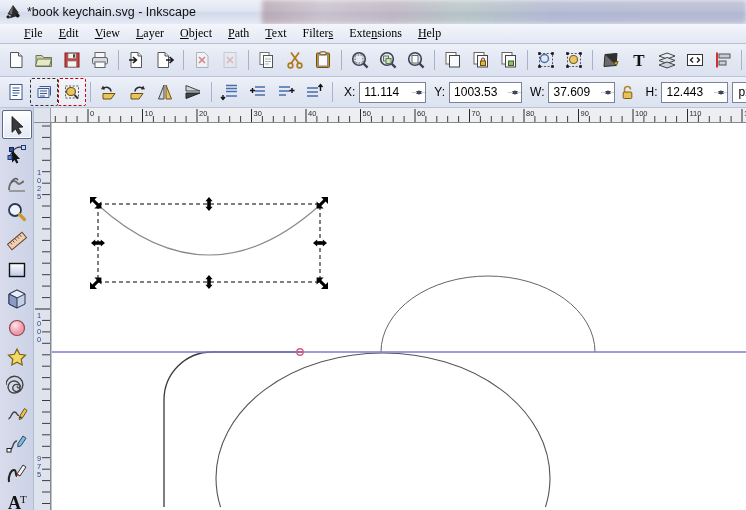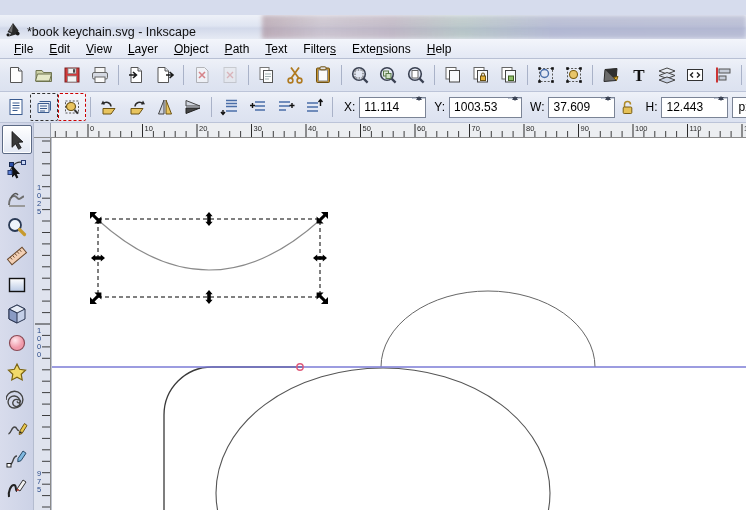--- a/index.html
+++ b/index.html
@@ -21,23 +21,22 @@
     background: #d6dced;
   }
 
   
   .titlebar {
     position: relative;
     height: 24px;
     flex: 0 0 24px;
     background: linear-gradient(to bottom, #eef1f8 0%, #dfe5f2 45%, #d2d9ea 55%, #e6eaf4 100%);
     display: flex;
-    align-items: flex-end;
+    align-items: center;
     overflow: hidden;
-    margin-top: 15px;
   }
   .tb-bgblur {
     position: absolute;
     left: 262px; top: 0; right: 0; bottom: 0;
     background:
       linear-gradient(to right,
         rgba(150,110,120,0.55) 0px,
         rgba(170,140,150,0.40) 60px,
         rgba(150,120,135,0.45) 130px,
         rgba(120,150,130,0.40) 200px,
@@ -70,21 +69,22 @@
   }
 
   
   .menubar {
     height: 20px;
     flex: 0 0 20px;
     background: linear-gradient(to bottom, #f3f5fb 0%, #e3e8f4 100%);
     border-bottom: 1px solid #b8c0d4;
     display: flex;
     align-items: flex-end;
-    padding-left: 6px;
+    padding-left: 16px;
+    font-family: Liberation Serif, serif;
   }
   .menu-item {
     padding: 2px 8px;
     font-size: 12px;
     color: #000;
     cursor: default;
     white-space: nowrap;
   }
   .menu-item .mn { text-decoration: underline; }
 
@@ -121,21 +121,21 @@
     flex: 0 0 auto;
     margin: 0 1px;
   }
   .fld-label {
     font-size: 12px; color: #000;
     margin: 0 4px 0 6px;
     font-weight: normal;
   }
   .spin {
     display: flex;
-    align-items: flex-start;
+    align-items: center;
     height: 21px;
     border: 1px solid #7b8496;
     background: #fff;
   }
   .spin input {
     border: 0; outline: 0;
     height: 19px;
     width: 52px;
     padding: 0 4px;
     font-family: "Liberation Sans", sans-serif;

